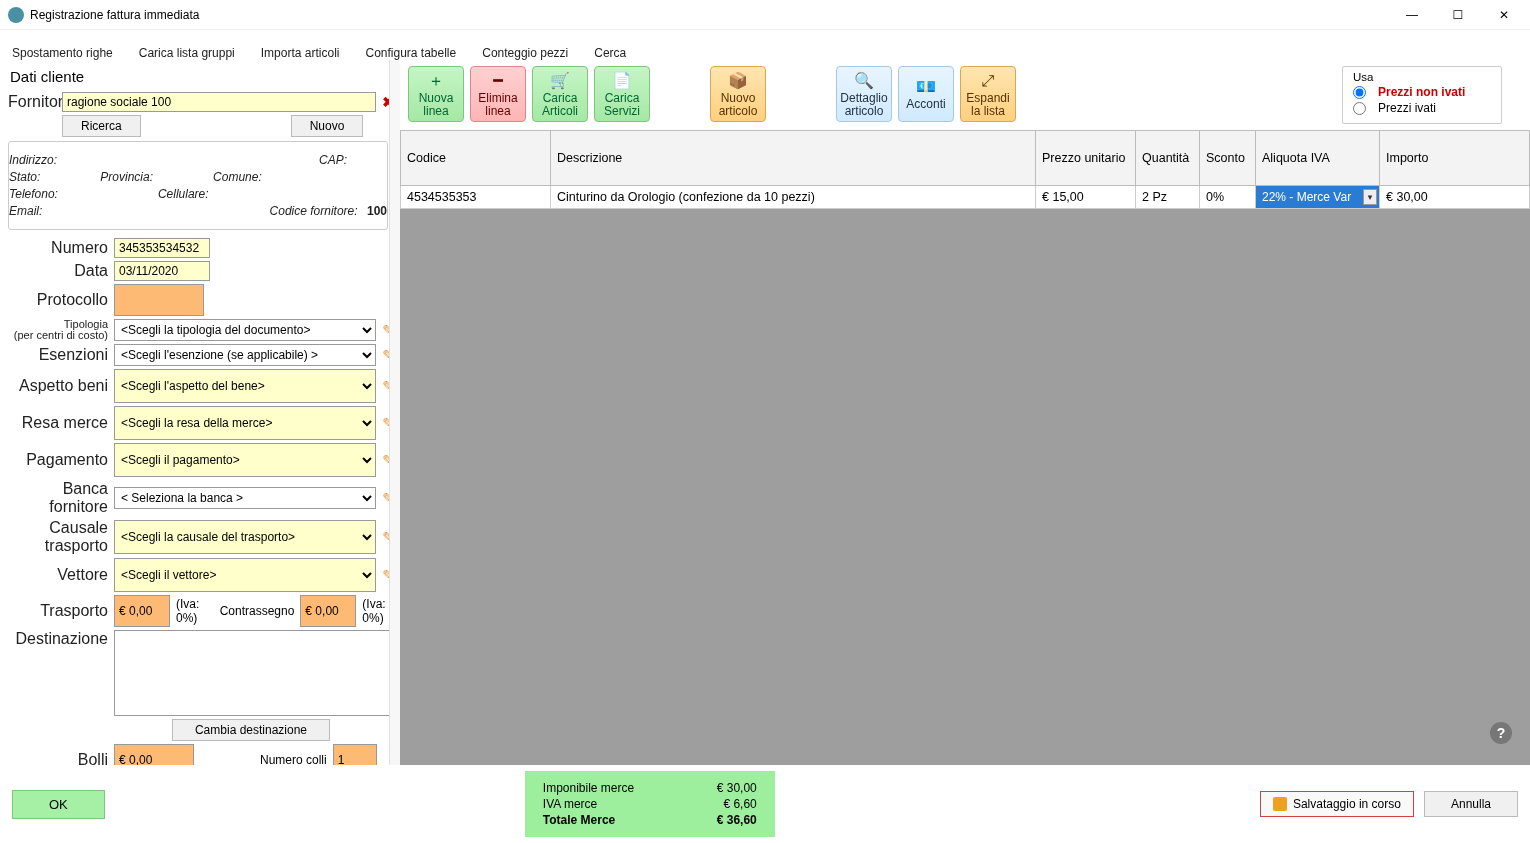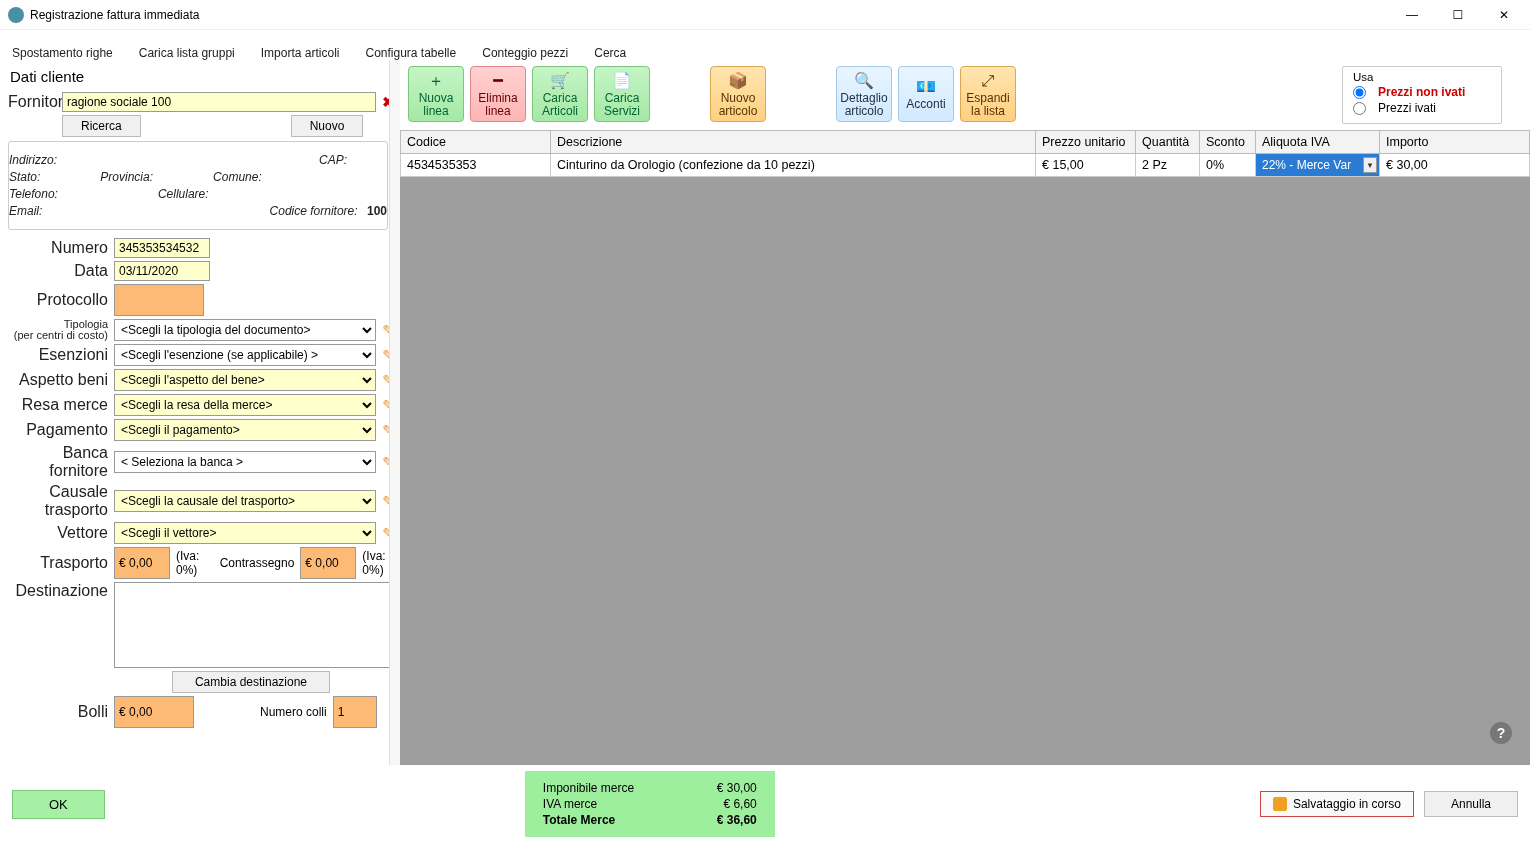--- a/index.html
+++ b/index.html
@@ -20,21 +20,21 @@
 .leftpanel::after { content: ""; position: absolute; right: 0; top: 0; bottom: 0; width: 10px; background: #f7f7f7; border-left: 1px solid #e0e0e0; }
 
 .panelheading { font-weight: normal; font-size: 15px; padding: 4px 2px; }
 
 .row { display: flex; align-items: center; margin: 3px 0; gap: 6px; }
 .labelcol { width: 100px; text-align: right; font-size: 16px; color: #222; flex-shrink: 0; }
 .labelcol.sm { font-size: 11px; line-height: 1.0; }
 
 input[type=text].yellow, .yellowbox { background: #ffffcc; border: 1px solid #999; padding: 2px 4px; height: 20px; font-size: 12px; }
 input[type=text].plain { background: #fdba74; border: 1px solid #999; padding: 2px 4px; height: 32px; font-size: 12px; }
-select.yellow { background: #ffffcc; border: 1px solid #999; height: 22px; font-size: 12px; padding: 1px 2px; }
+select.yellow { background: #ffffcc; border: 1px solid #999; height: 34px; font-size: 12px; padding: 1px 2px; }
 select.plain { background: #fff; border: 1px solid #999; height: 22px; font-size: 12px; padding: 1px 2px; }
 
 .btn { background: #f0f0f0; border: 1px solid #bbb; padding: 3px 18px; font-size: 12px; cursor: pointer; }
 .btn.lg { padding: 3px 22px; }
 .xicon { color: #c00; font-weight: bold; font-size: 14px; cursor: pointer; }
 .pencil { color: #e89030; font-size: 14px; cursor: pointer; }
 
 .addrbox { border: 1px solid #ccc; border-radius: 3px; padding: 8px 0; margin: 4px 6px 8px 0; }
 .addrbox .addr-row { display: flex; margin: 3px 0; font-size: 11.5px; color: #222; }
 .addrbox .lab { font-style: italic; }
@@ -55,21 +55,21 @@
 .tbtn.orange { background: linear-gradient(#ffe5b0,#ffd080); border-color: #d9a850; color: #553300; }
 .tbtn.blue { background: linear-gradient(#e8f5ff,#d0eaff); border-color: #a5c8e8; color: #234; }
 
 .radiobox { border: 1px solid #ccc; border-radius: 2px; padding: 4px 10px 6px 10px; margin-left: auto; margin-right: 20px; min-width: 160px; }
 .radiobox .rbtitle { font-size: 11.5px; margin-bottom: 2px; }
 .radiobox label { display: flex; align-items: center; gap: 12px; font-size: 12px; margin: 2px 0; cursor: pointer; }
 .radiobox .redlbl { color: #c00; font-weight: bold; }
 
 .gridwrap { flex: 1; background: #9e9e9e; padding: 0; overflow: auto; }
 table.grid { border-collapse: collapse; width: 100%; background: #9e9e9e; }
-table.grid th { background: #f3f3f3; border: 1px solid #bbb; padding: 4px 6px; text-align: left; font-weight: normal; font-size: 12.5px; }
+table.grid th { background: #f3f3f3; border: 1px solid #bbb; padding: 20px 6px; text-align: left; font-weight: normal; font-size: 12.5px; }
 table.grid td { background: #fff; border: 1px solid #ccc; padding: 4px 6px; font-size: 12.5px; }
 table.grid td.ivacell { background: #2a7bd4; color: #fff; position: relative; }
 table.grid td.ivacell .dd { position: absolute; right: 2px; top: 50%; transform: translateY(-50%); background: #eee; color: #333; border: 1px solid #999; font-size: 9px; width: 14px; height: 16px; display: flex; align-items: center; justify-content: center; }
 
 .footer { display: flex; align-items: center; padding: 6px 12px; gap: 20px; }
 .okbtn { background: #a5f0a5; border: 1px solid #7cc77c; padding: 6px 36px; font-size: 13px; cursor: pointer; }
 .totalsbox { background: #9dee9d; margin-left: 400px; padding: 8px 18px; min-width: 250px; }
 .totalsbox .trow { display: flex; justify-content: space-between; gap: 60px; font-size: 14px; margin: 2px 0; }
 .totalsbox .trow.bold { font-weight: bold; font-size: 15px; }
 .rightbtns { margin-left: auto; display: flex; gap: 10px; align-items: center; }

